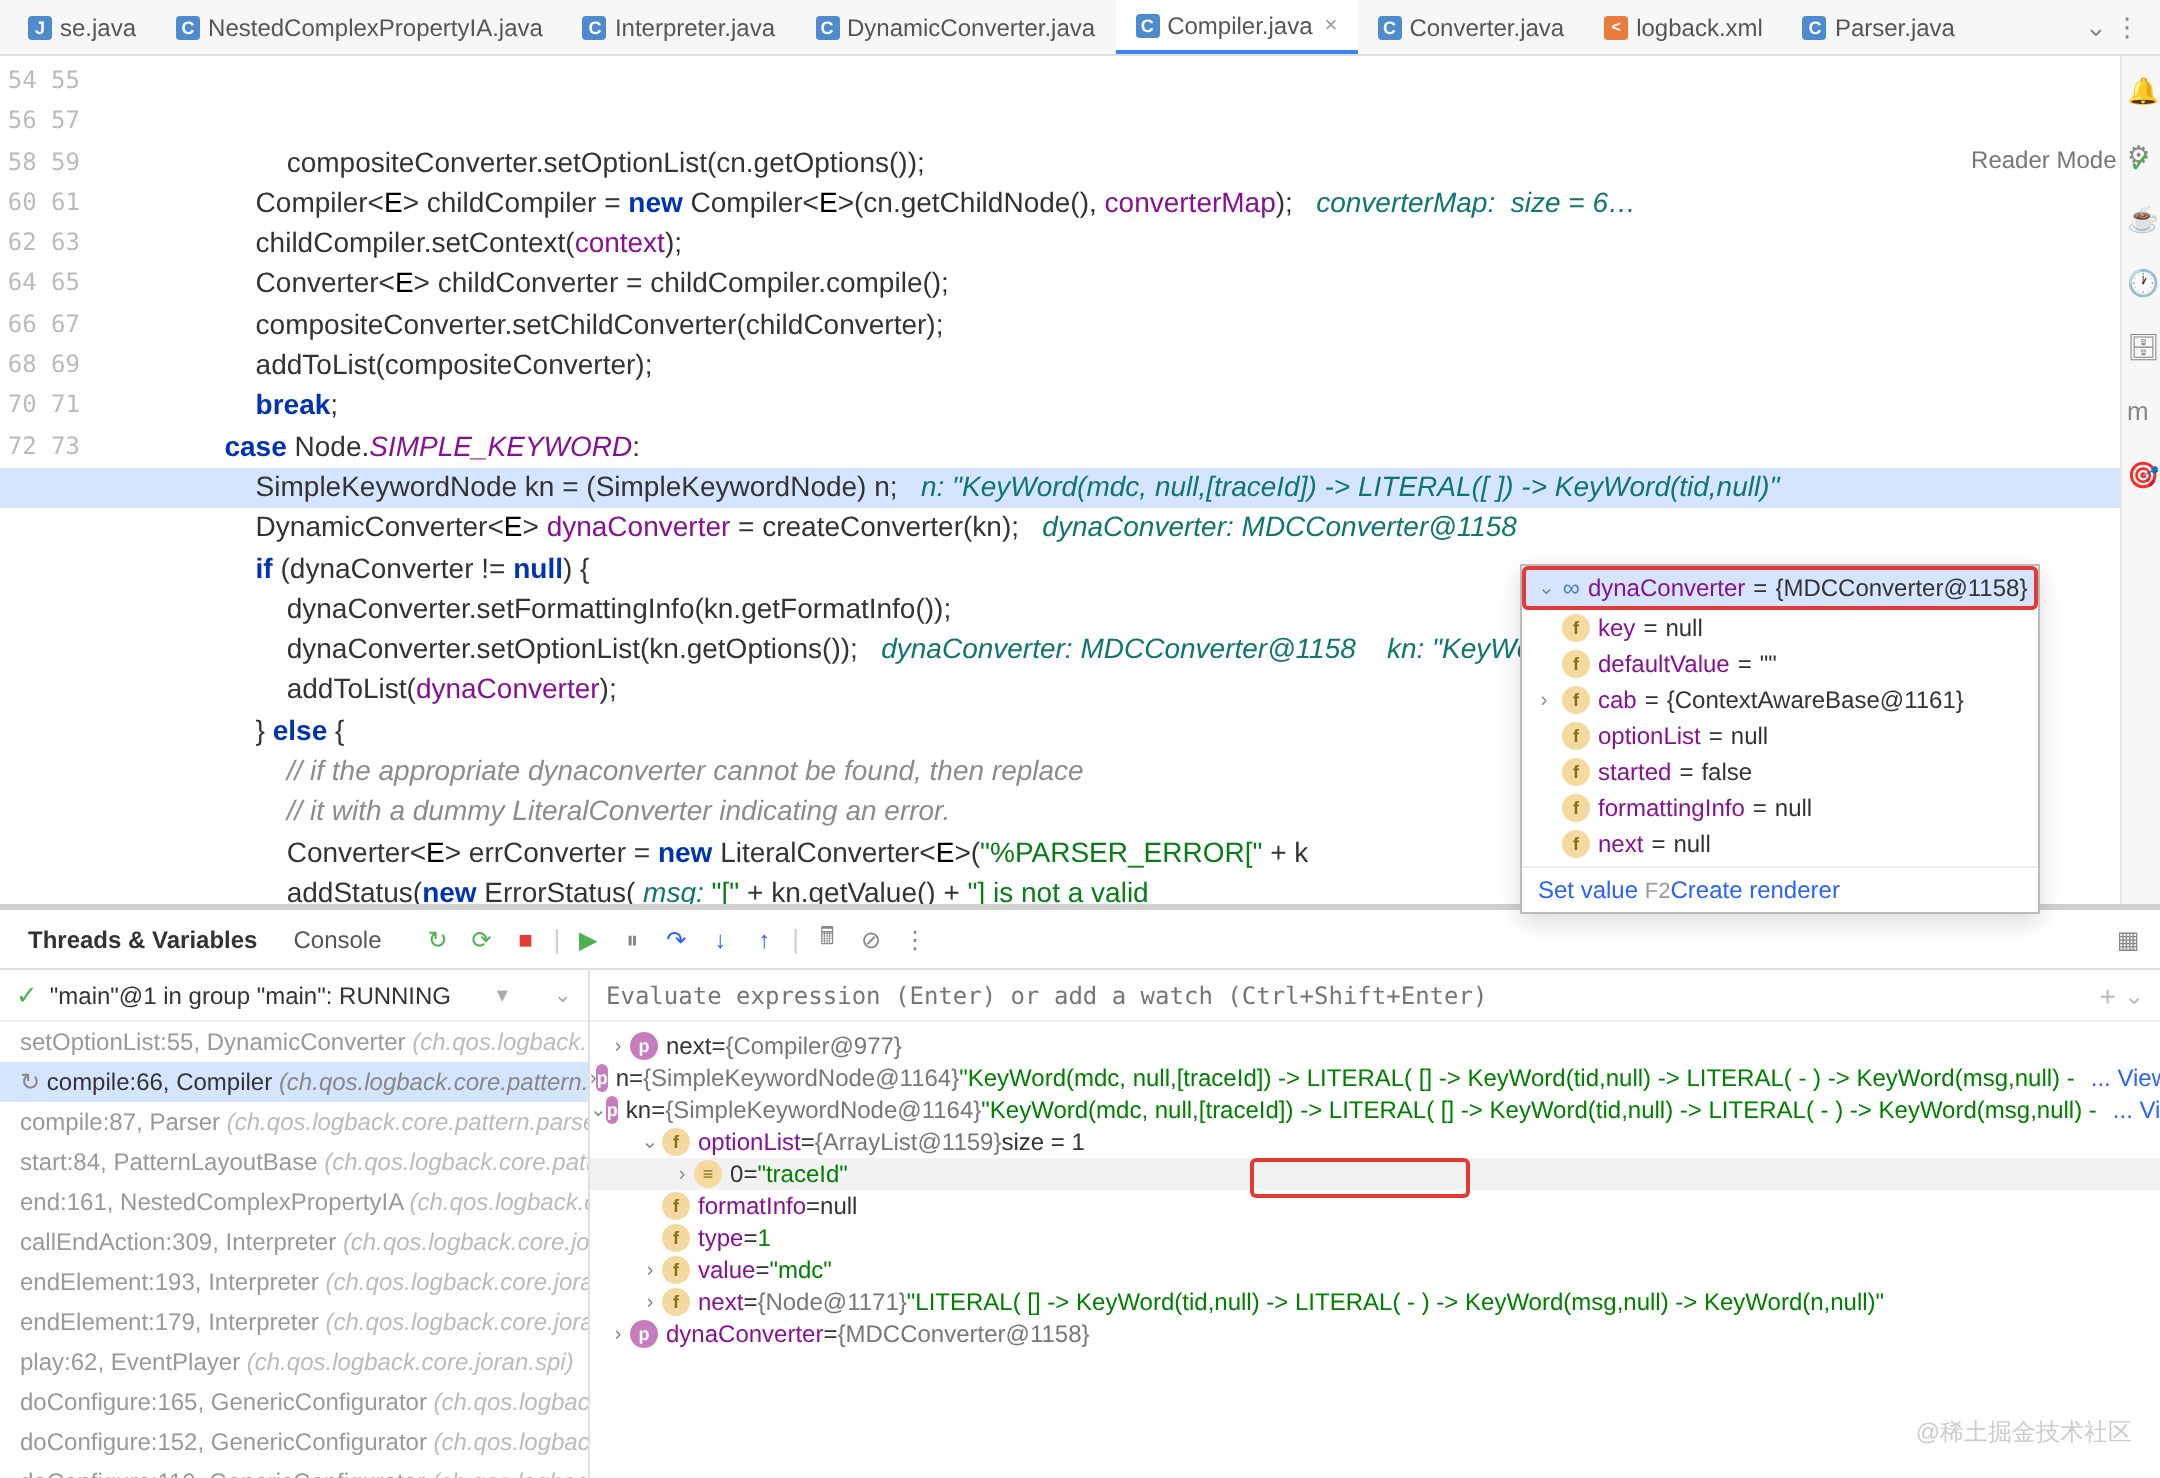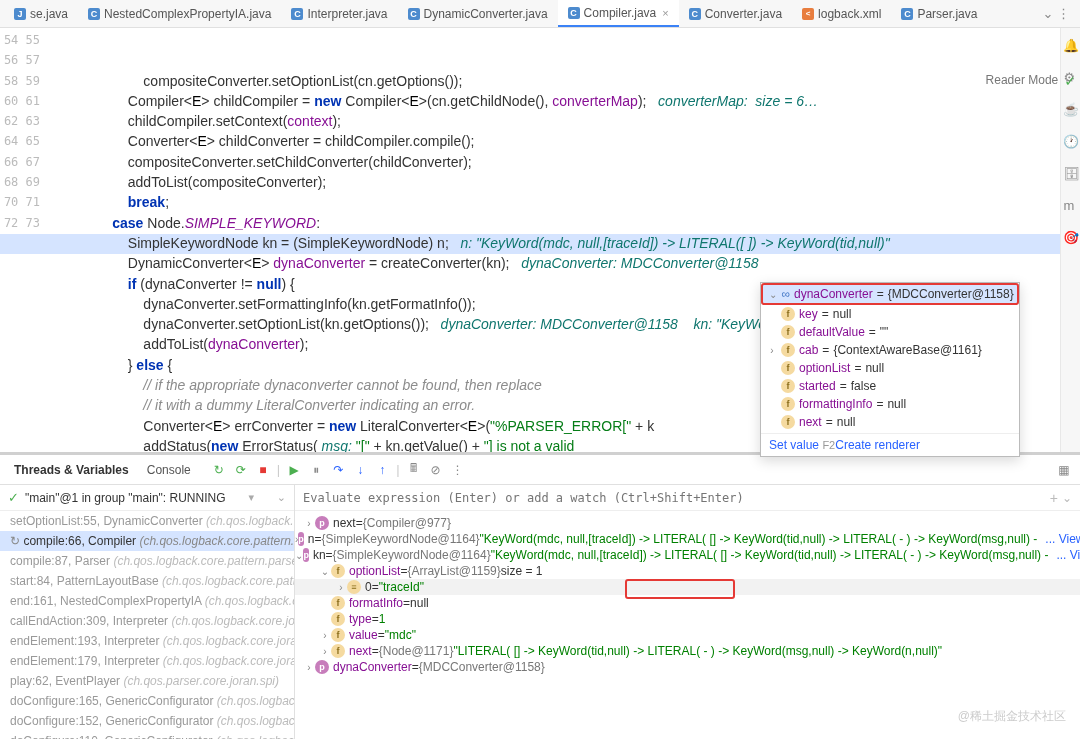--- a/index.html
+++ b/index.html
@@ -261,21 +261,21 @@
       </div>
       <div id="frame-list">
           <div class="frame">setOptionList:55, DynamicConverter <span class="tail">(ch.qos.logback.</span></div>
           <div class="frame sel"><span style="color:#888">↻ </span>compile:66, Compiler <span class="tail">(ch.qos.logback.core.pattern.par</span></div>
           <div class="frame">compile:87, Parser <span class="tail">(ch.qos.logback.core.pattern.parser</span></div>
           <div class="frame">start:84, PatternLayoutBase <span class="tail">(ch.qos.logback.core.patt</span></div>
           <div class="frame">end:161, NestedComplexPropertyIA <span class="tail">(ch.qos.logback.core.</span></div>
           <div class="frame">callEndAction:309, Interpreter <span class="tail">(ch.qos.logback.core.jo</span></div>
           <div class="frame">endElement:193, Interpreter <span class="tail">(ch.qos.logback.core.joran</span></div>
           <div class="frame">endElement:179, Interpreter <span class="tail">(ch.qos.logback.core.joran</span></div>
-          <div class="frame">play:62, EventPlayer <span class="tail">(ch.qos.parser.core.joran.spi)</span></div>
+          <div class="frame">play:62, EventPlayer <span class="tail">(ch.qos.logback.core.joran.spi)</span></div>
           <div class="frame">doConfigure:165, GenericConfigurator <span class="tail">(ch.qos.logback</span></div>
           <div class="frame">doConfigure:152, GenericConfigurator <span class="tail">(ch.qos.logback</span></div>
           <div class="frame">doConfigure:110, GenericConfigurator <span class="tail">(ch.qos.logback</span></div>
         </div>
     </div>
     <div class="vars">
       <div class="vars-head">
         <input placeholder="Evaluate expression (Enter) or add a watch (Ctrl+Shift+Enter)" style="">
         <span style="color:#bbb;font-size:14px;padding:0 4px">+</span>
         <span style="color:#bbb;font-size:12px">⌄</span>

